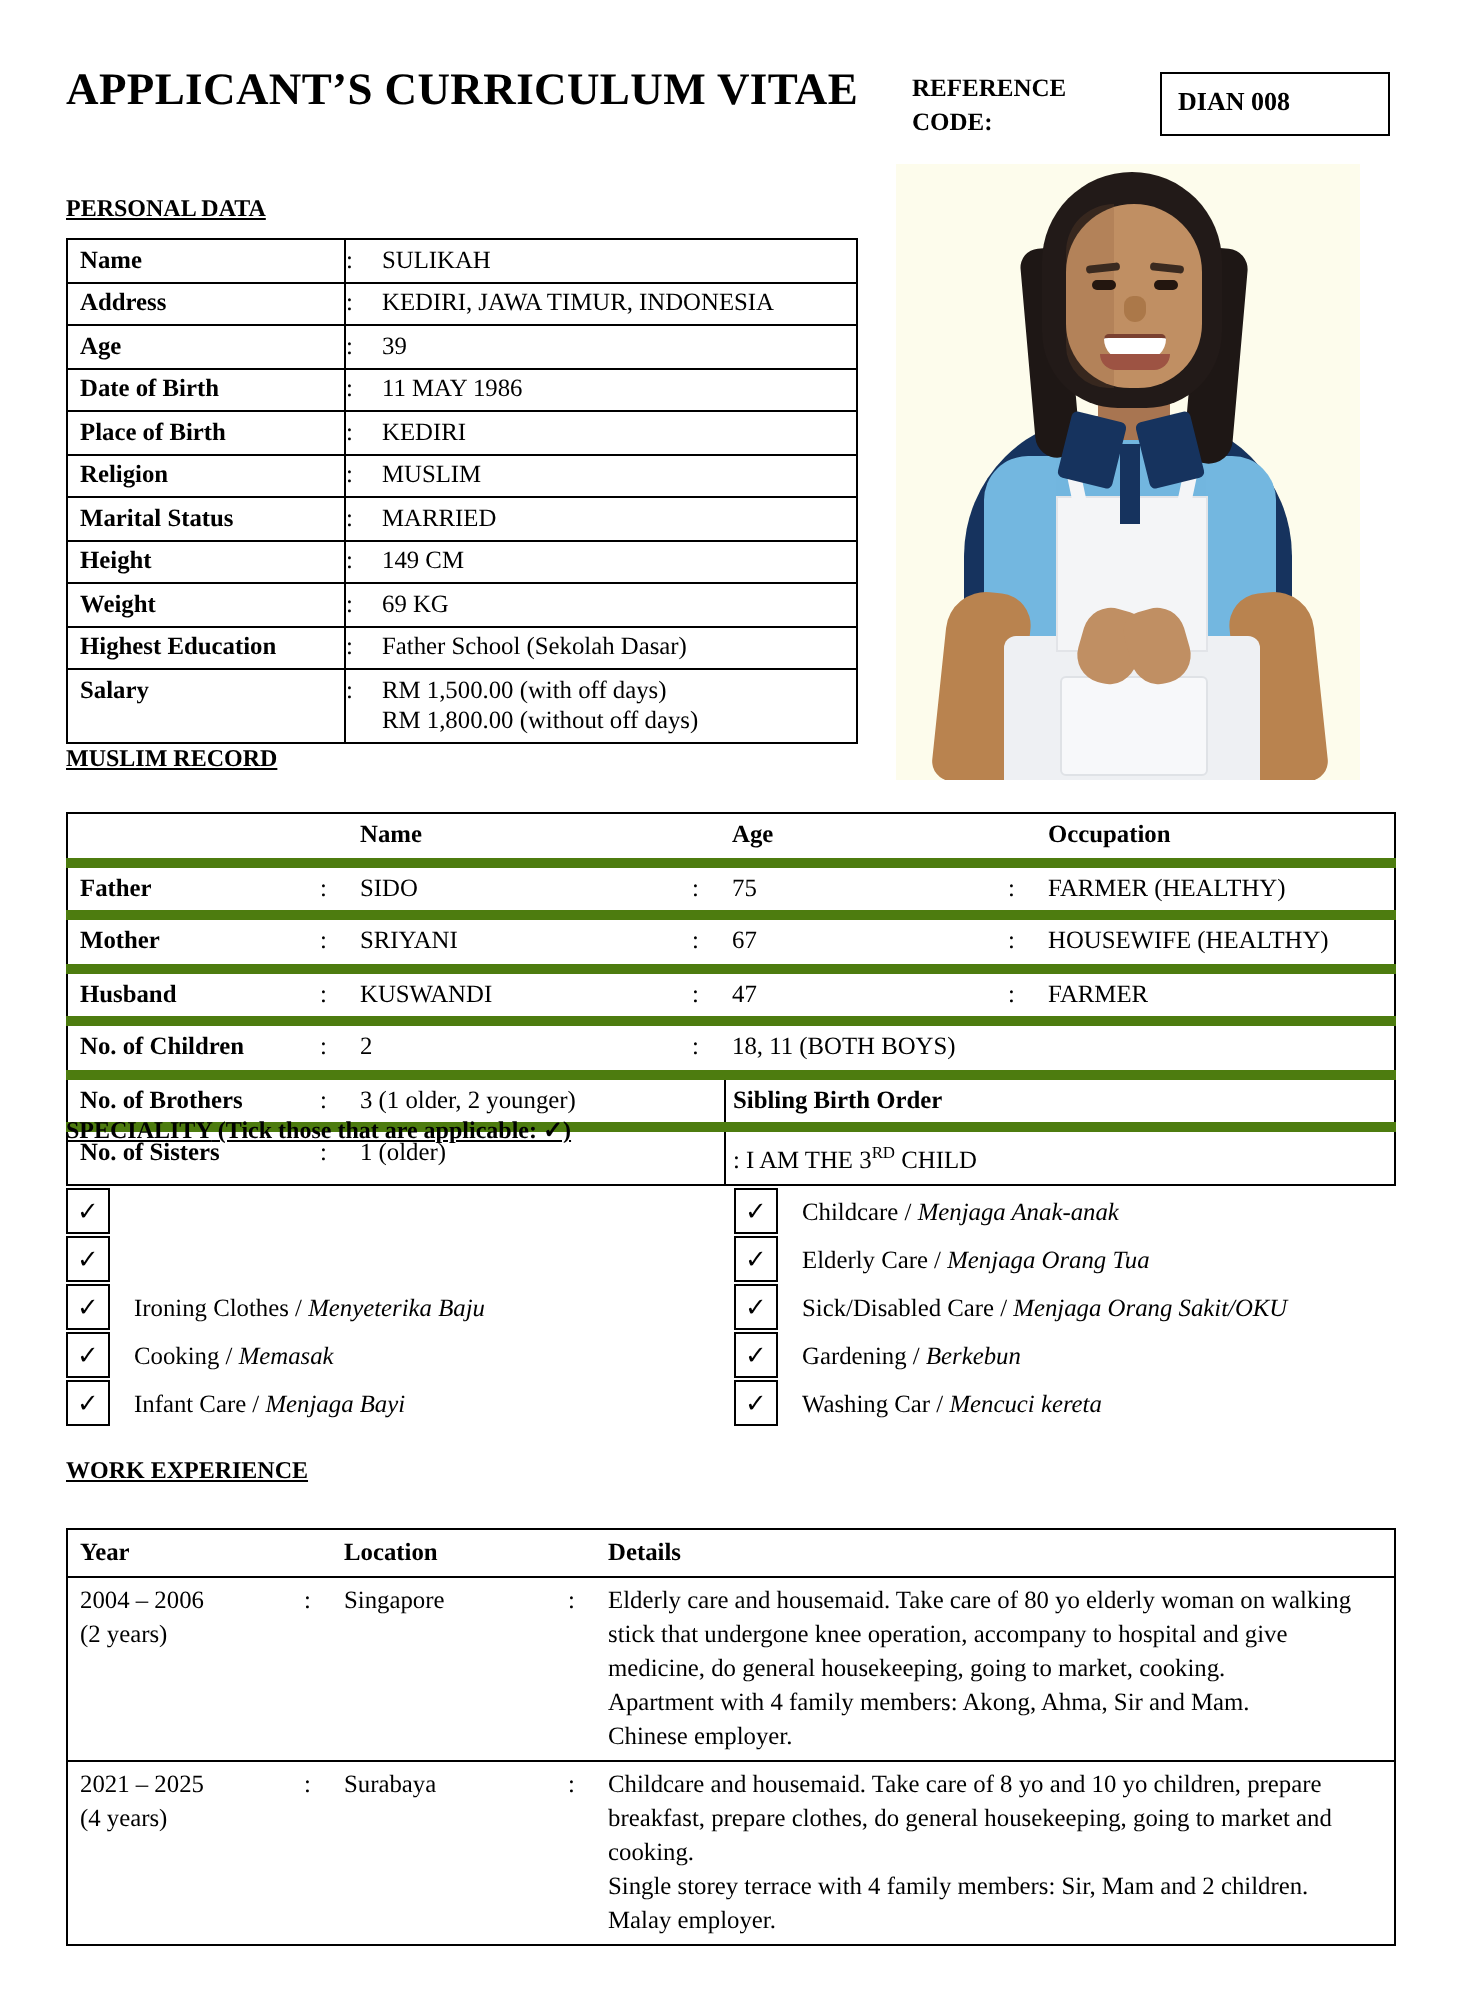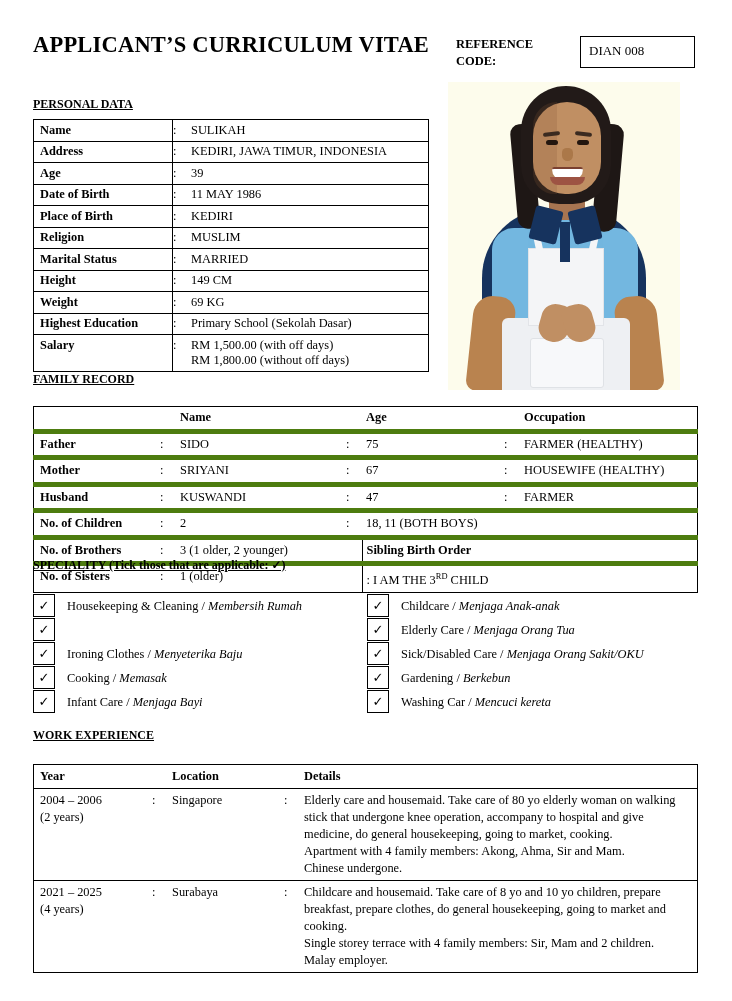--- a/index.html
+++ b/index.html
@@ -42,21 +42,21 @@
     position: absolute;
     left: 580px; top: 36px;
     width: 115px; height: 32px;
     border: 1px solid #000;
     box-sizing: border-box;
   }
   .ref-box-text {
     position: absolute;
     left: 8px; top: 6px;
     font-size: 13px;
-    font-weight: normal;
+    font-weight: bold;
   }
 
   
   .section-title {
     position: absolute;
     font-size: 12px;
     font-weight: bold;
     text-decoration: underline;
     white-space: nowrap;
   }
@@ -348,34 +348,34 @@
       <td class="val">149 CM</td>
     </tr>
     <tr>
       <td class="lbl">Weight</td>
       <td class="col">:</td>
       <td class="val">69 KG</td>
     </tr>
     <tr>
       <td class="lbl">Highest Education</td>
       <td class="col">:</td>
-      <td class="val">Primary School (Sekolah Dasar)</td>
+      <td class="val">Father School (Sekolah Dasar)</td>
     </tr>
     <tr>
       <td class="lbl">Salary</td>
       <td class="col">:</td>
       <td class="val">
         <div>RM 1,500.00 (with off days)</div>
         <div>RM 1,800.00 (without off days)</div>
       </td>
     </tr>
   </tbody>
     </table>
 
-  <div class="section-title" id="sec-family">FAMILY RECORD</div>
+  <div class="section-title" id="sec-family">MUSLIM RECORD</div>
   <table class="tbl-family">
     <tbody>
         <tr>
       <td class="lbl"></td>
       <td class="c"></td>
       <td class="name hdr">Name</td>
       <td class="c"></td>
       <td class="age hdr">Age</td>
       <td class="c"></td>
       <td class="occ hdr">Occupation</td>
@@ -432,21 +432,20 @@
     </tr>
   </tbody>
     </table>
 
   <div class="section-title" id="sec-speciality"><span>SPECIALITY</span><span class="suffix"> (Tick those that are applicable: ✓)</span></div>
 
   <div class="spec-grid">
     <div class="spec-col left">
       <div class="spec-row">
         <div class="spec-box">✓</div>
-        <div class="spec-text"><span>Housekeeping &amp; Cleaning / </span><i>Membersih Rumah</i></div>
       </div>
       <div class="spec-row">
         <div class="spec-box">✓</div>
       </div>
       <div class="spec-row">
         <div class="spec-box">✓</div>
         <div class="spec-text"><span>Ironing Clothes / </span><i>Menyeterika Baju</i></div>
       </div>
       <div class="spec-row">
         <div class="spec-box">✓</div>
@@ -495,21 +494,21 @@
       <td class="year">
         <div>2004 – 2006</div>
         <div>(2 years)</div>
       </td>
       <td class="c">:</td>
       <td class="loc">Singapore</td>
       <td class="c">:</td>
       <td class="det">
         <div>Elderly care and housemaid. Take care of 80 yo elderly woman on walking stick that undergone knee operation, accompany to hospital and give medicine, do general housekeeping, going to market, cooking.</div>
         <div>Apartment with 4 family members: Akong, Ahma, Sir and Mam.</div>
-        <div>Chinese undergone.</div>
+        <div>Chinese employer.</div>
       </td>
     </tr>
     <tr class="bordered">
       <td class="year">
         <div>2021 – 2025</div>
         <div>(4 years)</div>
       </td>
       <td class="c">:</td>
       <td class="loc">Surabaya</td>
       <td class="c">:</td>

